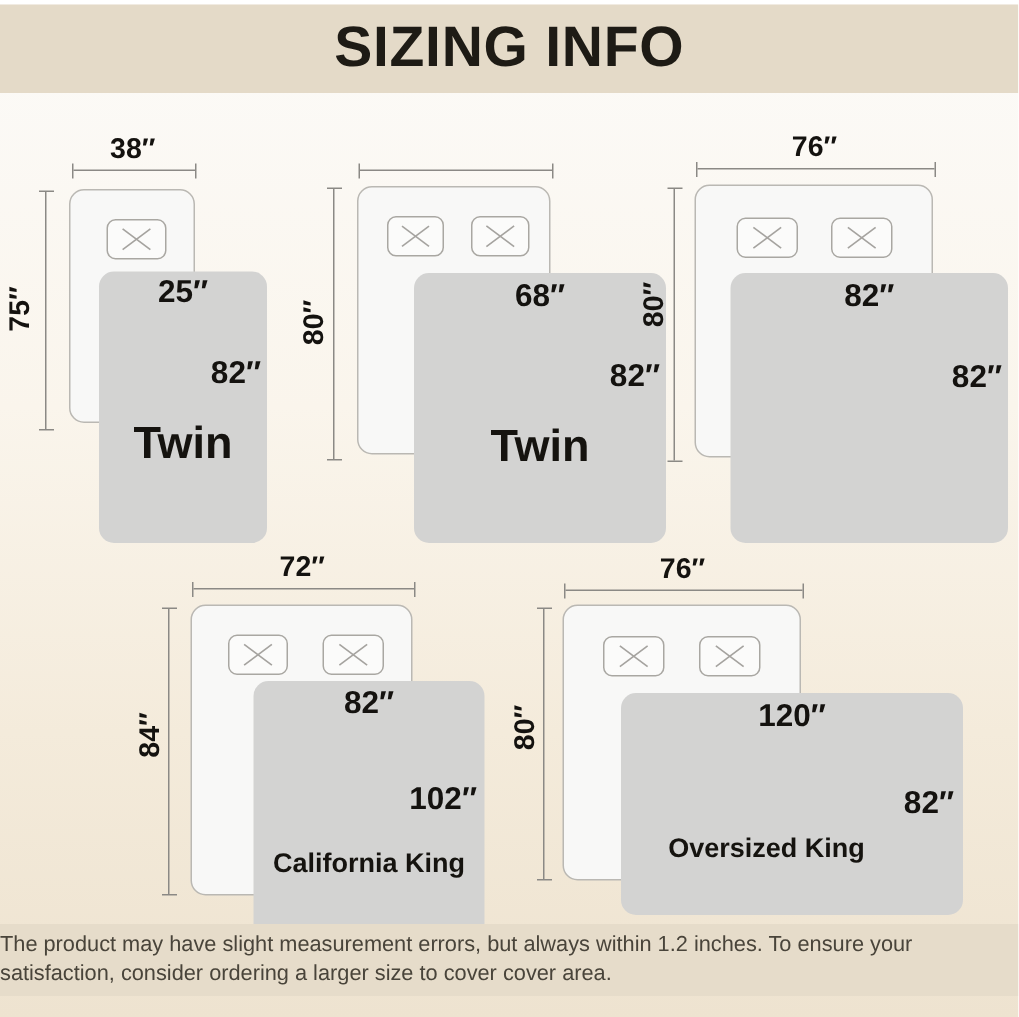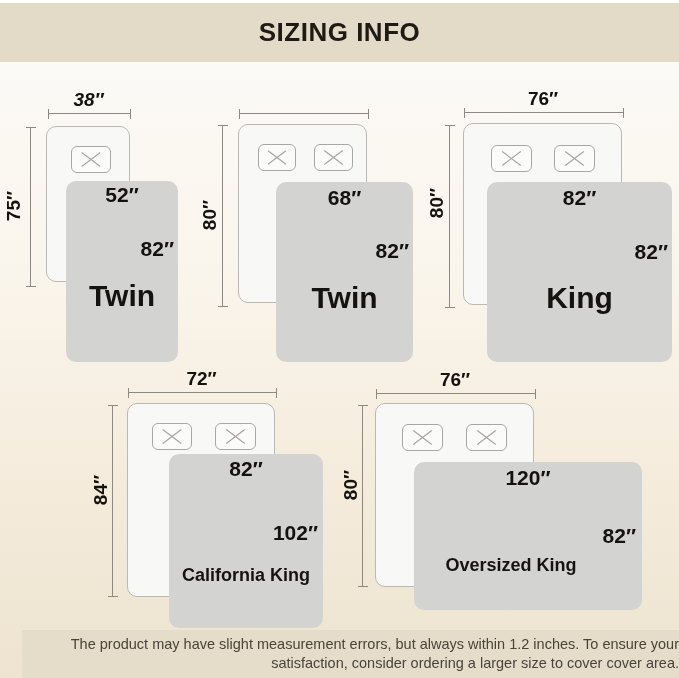--- a/index.html
+++ b/index.html
@@ -4,23 +4,23 @@
 <style>
   html,body{margin:0;padding:0;background:#ffffff;}
   .canvas{
     position:relative;width:679px;height:678px;overflow:hidden;
     font-family:"Liberation Sans",sans-serif;
     background:linear-gradient(180deg,#fcfbf9 0%,#faf5ec 40%,#f4ebdb 72%,#eee3d0 100%);
   }
   .top-strip{position:absolute;top:0;left:0;right:0;height:3px;background:#ffffff;}
   .header{position:absolute;top:3px;left:0;right:0;height:59px;background:#e4dac8;
           display:flex;align-items:center;justify-content:center;}
-  .title{font-size:26px;font-weight:bold;color:#1e1b15;letter-spacing:.5px;}
-  .footer{position:absolute;left:0;right:0;bottom:0;height:48px;background:#e6dcca;
-          display:flex;flex-direction:column;align-items:flex-end;justify-content:center;margin-left:22px;}
+  .title{font-size:38px;font-weight:bold;color:#1e1b15;letter-spacing:.5px;}
+  .footer{position:absolute;left:0;right:0;bottom:14px;height:48px;background:#e6dcca;
+          display:flex;flex-direction:column;align-items:flex-start;justify-content:center;}
   .note{font-size:14.5px;color:#49443a;line-height:1.28;text-align:center;}
 
   .sec{position:absolute;inset:0;}
   .bed{position:absolute;background:#f8f8f7;border:1px solid #bab8b3;border-radius:10px;box-sizing:border-box;}
   .pillow{position:absolute;background:#fbfbfa;border:1px solid #a9a7a2;border-radius:6px;box-sizing:border-box;}
   .pillow svg{width:100%;height:100%;display:block;}
   .blanket{position:absolute;background:#d3d3d2;border-radius:10px;}
 
   .dim-h{position:absolute;height:10px;border-left:1px solid #8b8985;border-right:1px solid #8b8985;}
   .dim-h::after{content:"";position:absolute;left:0;right:0;top:4px;border-top:1px solid #8b8985;}
@@ -32,37 +32,37 @@
   .blk-w{position:absolute;left:0;right:0;text-align:center;font-weight:bold;color:#14120f;font-size:21px;}
   .blk-l{position:absolute;font-weight:bold;color:#14120f;font-size:21px;}
   .size-name{position:absolute;font-weight:bold;color:#15130f;text-align:center;line-height:1.06;}
   .name-lg{font-size:30px;left:0;right:0;}
   .name-md{font-size:18px;}
 
   
   .twin .bed{left:46px;top:126px;width:84px;height:156px;}
   .twin .p1{left:70px;top:145px;width:40px;height:27px;}
   .twin .dim-h{left:48px;top:109px;width:81px;}
-  .twin .w-label{left:48px;width:81px;top:89px;font-style:italic;}
+  .twin .w-label{left:48px;width:81px;top:89px;}
   .twin .dim-v{left:26px;top:127px;height:158px;}
   .twin .l-label{left:-8px;top:196px;}
   .twin .blanket{left:66px;top:181px;width:112px;height:181px;}
   .twin .blk-w{top:2px;}
   .twin .blk-l{right:4px;top:56px;}
   .twin .size-name{top:99px;}
 
   
   .queen .bed{left:238px;top:124px;width:129px;height:179px;}
   .queen .p1{left:258px;top:144px;width:38px;height:27px;}
   .queen .p2{left:314px;top:144px;width:39px;height:27px;}
   .queen .dim-h{left:239px;top:109px;width:128px;}
   .queen .w-label{left:239px;width:128px;top:89px;}
   .queen .dim-v{left:218px;top:125px;height:180px;}
   .queen .l-label{left:188px;top:205px;}
-  .queen .blanket{left:276px;top:182px;width:137px;height:180px;}
+  .queen .blanket{left:276px;top:182px;width:137px;height:180px;padding-left:31px;}
   .queen .blk-w{top:4px;}
   .queen .blk-l{right:4px;top:57px;}
   .queen .size-name{top:100px;}
 
   
   .king .bed{left:463px;top:123px;width:159px;height:182px;}
   .king .p1{left:491px;top:145px;width:41px;height:27px;}
   .king .p2{left:554px;top:145px;width:41px;height:27px;}
   .king .dim-h{left:464px;top:108px;width:158px;}
   .king .w-label{left:464px;width:158px;top:88px;}
@@ -115,21 +115,21 @@
     <div class="dim-v"></div>
     <div class="bed">
       <div class="pillow p1" style="position:absolute;left:24px;top:19px;">
         <svg viewBox="0 0 40 27">
           <line x1="10" y1="6" x2="30" y2="21" stroke="#a5a39f" stroke-width="1.2"></line>
           <line x1="30" y1="6" x2="10" y2="21" stroke="#a5a39f" stroke-width="1.2"></line>
         </svg>
       </div>
     </div>
     <div class="blanket">
-      <div class="blk-w">52″</div>
+      <div class="blk-w">25″</div>
       <div class="blk-l">82″</div>
       <div class="size-name name-lg">Twin</div>
     </div>
   </div>
 
   <div class="sec queen">
     <div class="dim-h"></div>
     <div class="dim-label v l-label">80″</div>
     <div class="dim-v"></div>
     <div class="bed"></div>
@@ -166,21 +166,20 @@
     </div>
     <div class="pillow p2">
       <svg viewBox="0 0 40 27">
         <line x1="10" y1="6" x2="30" y2="21" stroke="#a5a39f" stroke-width="1.2"></line>
         <line x1="30" y1="6" x2="10" y2="21" stroke="#a5a39f" stroke-width="1.2"></line>
       </svg>
     </div>
     <div class="blanket">
       <div class="blk-w">82″</div>
       <div class="blk-l">82″</div>
-      <div class="size-name name-lg">King</div>
     </div>
   </div>
 
   <div class="sec calking">
     <div class="dim-label w-label">72″</div>
     <div class="dim-h"></div>
     <div class="dim-label v l-label">84″</div>
     <div class="dim-v"></div>
     <div class="bed"></div>
     <div class="pillow p1">

